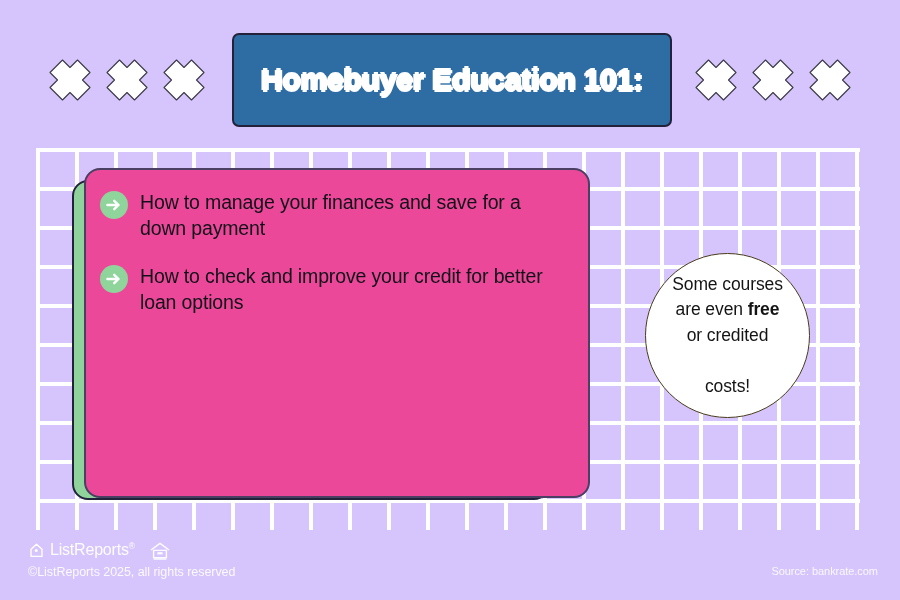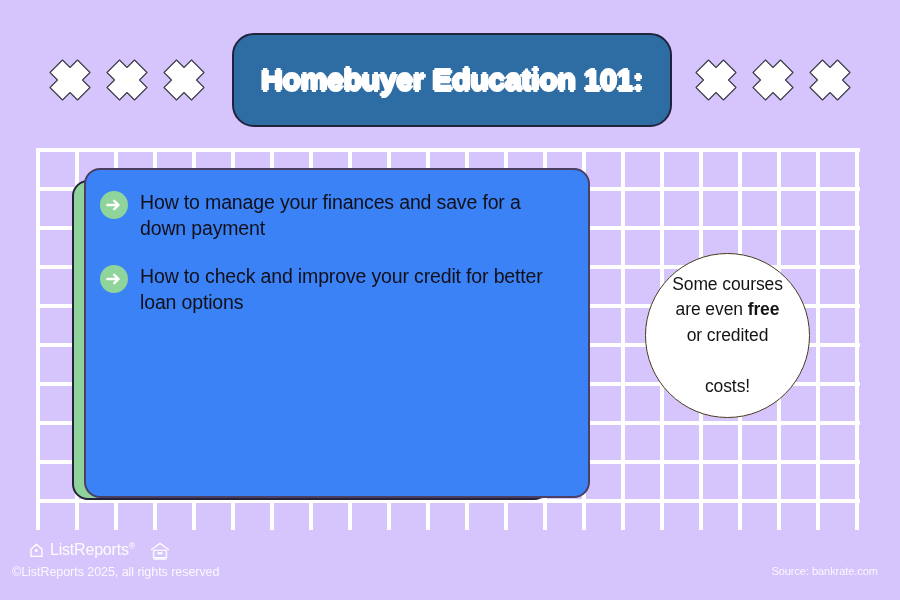--- a/index.html
+++ b/index.html
@@ -43,21 +43,21 @@
 
   
   .title-banner {
     position: absolute;
     left: 232px;
     top: 33px;
     width: 440px;
     height: 94px;
     background: #2e6ca4;
     border: 2.5px solid #22223b;
-    border-radius: 22px;
+    border-radius: 7px;
     display: flex;
     flex-direction: column;
     align-items: center;
     justify-content: center;
     box-sizing: border-box;
   }
   .title-line {
     color: #ffffff;
     font-weight: bold;
     font-size: 30px;
@@ -81,21 +81,21 @@
     border: 2.5px solid #22223b;
     border-radius: 16px;
     box-sizing: border-box;
   }
   .card {
     position: absolute;
     left: 84px;
     top: 168px;
     width: 506px;
     height: 330px;
-    background: #3b82f6;
+    background: #ec4899;
     border: 2.5px solid #4b3f63;
     border-radius: 16px;
     box-sizing: border-box;
     padding: 20px 22px 18px 14px;
   }
   .bullets {
     display: flex;
     flex-direction: column;
     gap: 22px;
   }
@@ -161,21 +161,21 @@
   .brand-name {
     color: #ffffff;
     font-size: 16px;
     letter-spacing: -0.2px;
     opacity: 0.96;
   }
   .brand-name sup { font-size: 8.5px; vertical-align: super; }
   .eho-mark { width: 22px; height: 20px; display: block; opacity: 0.95; }
   .copyright {
     position: absolute;
-    left: 12px;
+    left: 28px;
     top: 565px;
     color: #ffffff;
     font-size: 12.5px;
     opacity: 0.9;
     letter-spacing: -0.05px;
   }
   .source {
     position: absolute;
     right: 22px;
     top: 565px;

